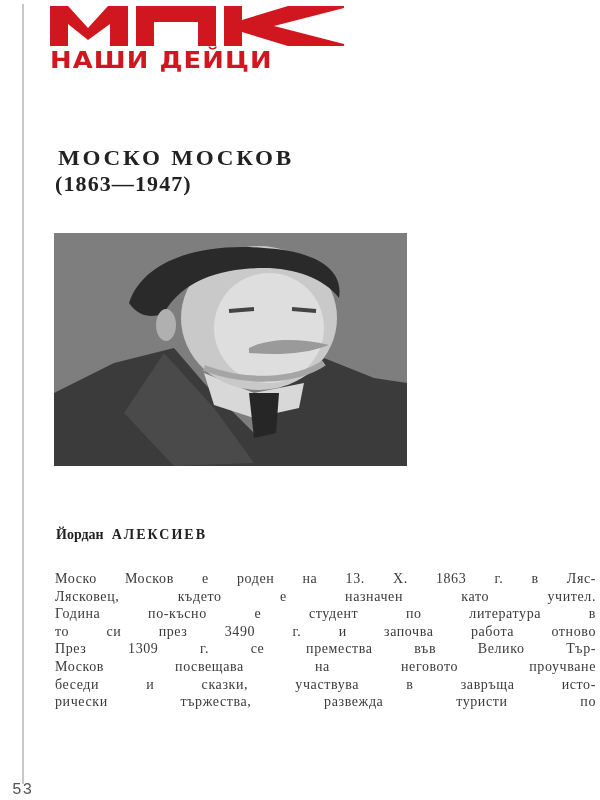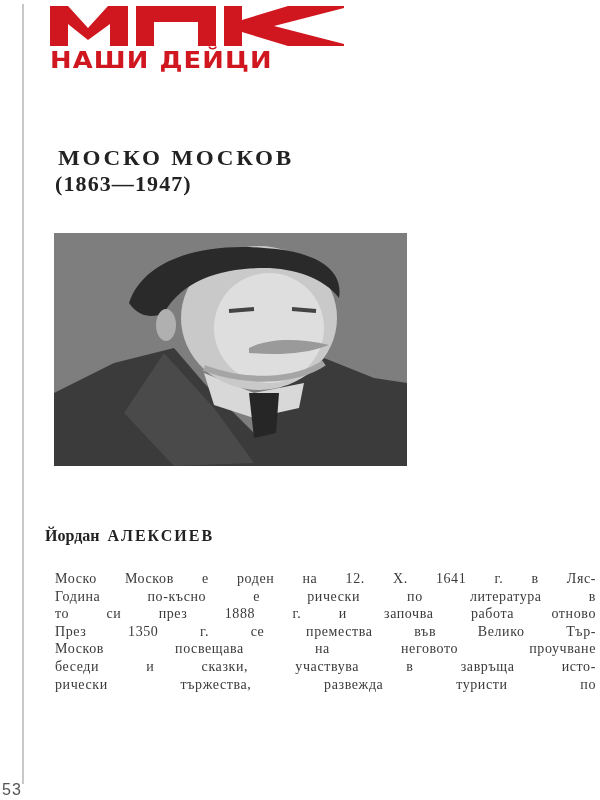--- a/index.html
+++ b/index.html
@@ -38,38 +38,38 @@
       transform: scaleX(1.1); transform-origin: left top;
       white-space: nowrap;
     }
     .portrait {
       position: absolute; left: 54px; top: 233px; width: 353px; height: 233px;
       background: linear-gradient(180deg, #7d7d7d 0%, #8a8a8a 40%, #6e6e6e 100%);
       overflow: hidden;
     }
     .portrait svg { display: block; }
     .author {
-      position: absolute; left: 45px; top: 527px;
+      position: absolute; left: 56px; top: 527px;
       font-family: "Liberation Serif", serif; font-weight: bold;
-      font-size: 16px; color: #222; white-space: nowrap;
+      font-size: 14px; color: #222; white-space: nowrap;
     }
     .author .surname { letter-spacing: 2px; margin-left: 8px; }
     .body-text {
       position: absolute; left: 55px; top: 570px; width: 541px;
       font-family: "Liberation Serif", serif;
       font-size: 14px; line-height: 17.6px; color: #3a3a3a;
       letter-spacing: 0.6px;
     }
     .body-text .line {
       display: block; white-space: nowrap; text-align: justify;
       text-align-last: justify; height: 17.6px; overflow: hidden;
     }
     .page-number {
-      position: absolute; left: 2px; top: 781px;
-      font-family: Liberation Sans, sans-serif; font-size: 16px; color: #555;
+      position: absolute; left: 12px; top: 781px;
+      font-family: Liberation Mono, monospace; font-size: 16px; color: #555;
       letter-spacing: 1px;
     }
   </style>
 </head>
 <body>
 
 <div class="margin-rule"></div>
 
 <div class="logo">
   <svg width="300" height="46" viewBox="0 0 300 46">
@@ -112,22 +112,23 @@
 
     <path d="M150 135 C190 150 240 150 270 130" stroke="#a5a5a5" stroke-width="6" fill="none"></path>
   </svg>
 </div>
 
 <div class="author">
   <span>Йордан</span><span class="surname">АЛЕКСИЕВ</span>
 </div>
 
 <div class="body-text">
-  <span class="line">Моско Москов е роден на 12. X. 1641 г. в Ляс-</span>
-  <span class="line">Година по-късно е рически по литература в</span>
-  <span class="line">то си през 1888 г. и започва работа отново</span>
-  <span class="line">През 1350 г. се премества във Велико Тър-</span>
+  <span class="line">Моско Москов е роден на 13. X. 1863 г. в Ляс-</span>
+  <span class="line">Лясковец, където е назначен като учител.</span>
+  <span class="line">Година по-късно е студент по литература в</span>
+  <span class="line">то си през 3490 г. и започва работа отново</span>
+  <span class="line">През 1309 г. се премества във Велико Тър-</span>
   <span class="line">Москов посвещава на неговото проучване</span>
   <span class="line">беседи и сказки, участвува в завръща исто-</span>
   <span class="line">рически тържества, развежда туристи по</span>
 </div>
 
 <div class="page-number">53</div>
 
 </body></html>

